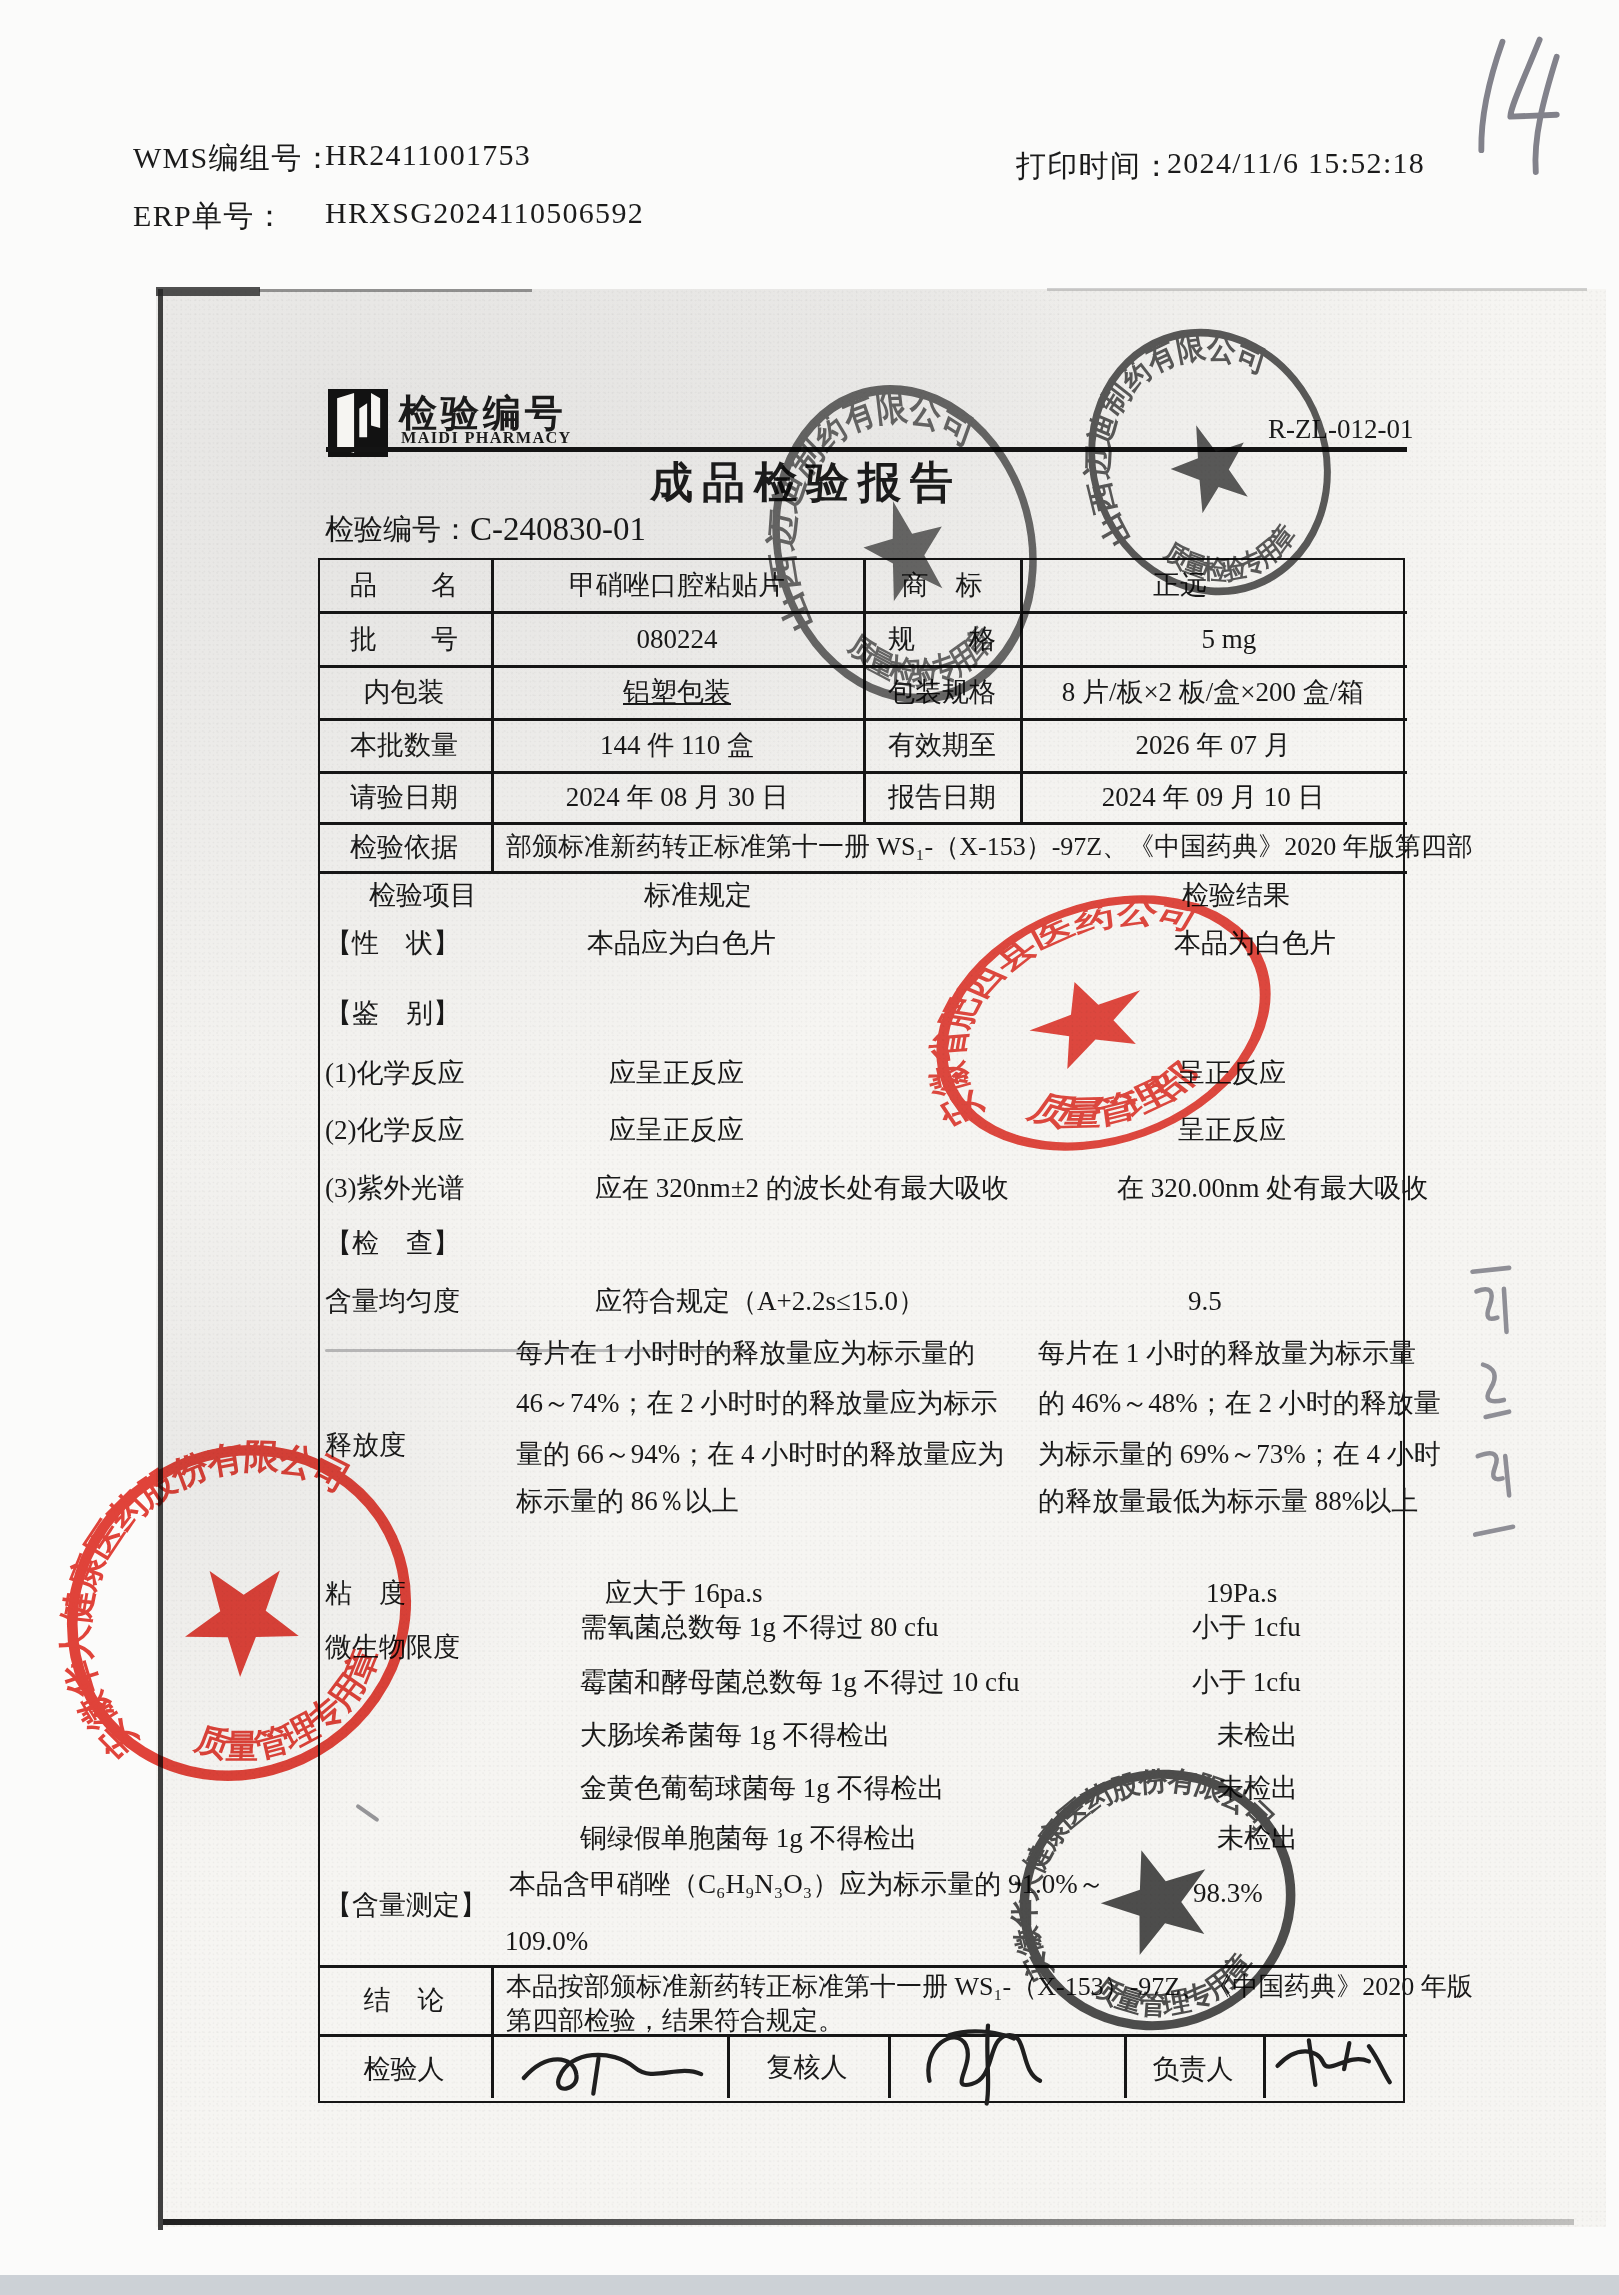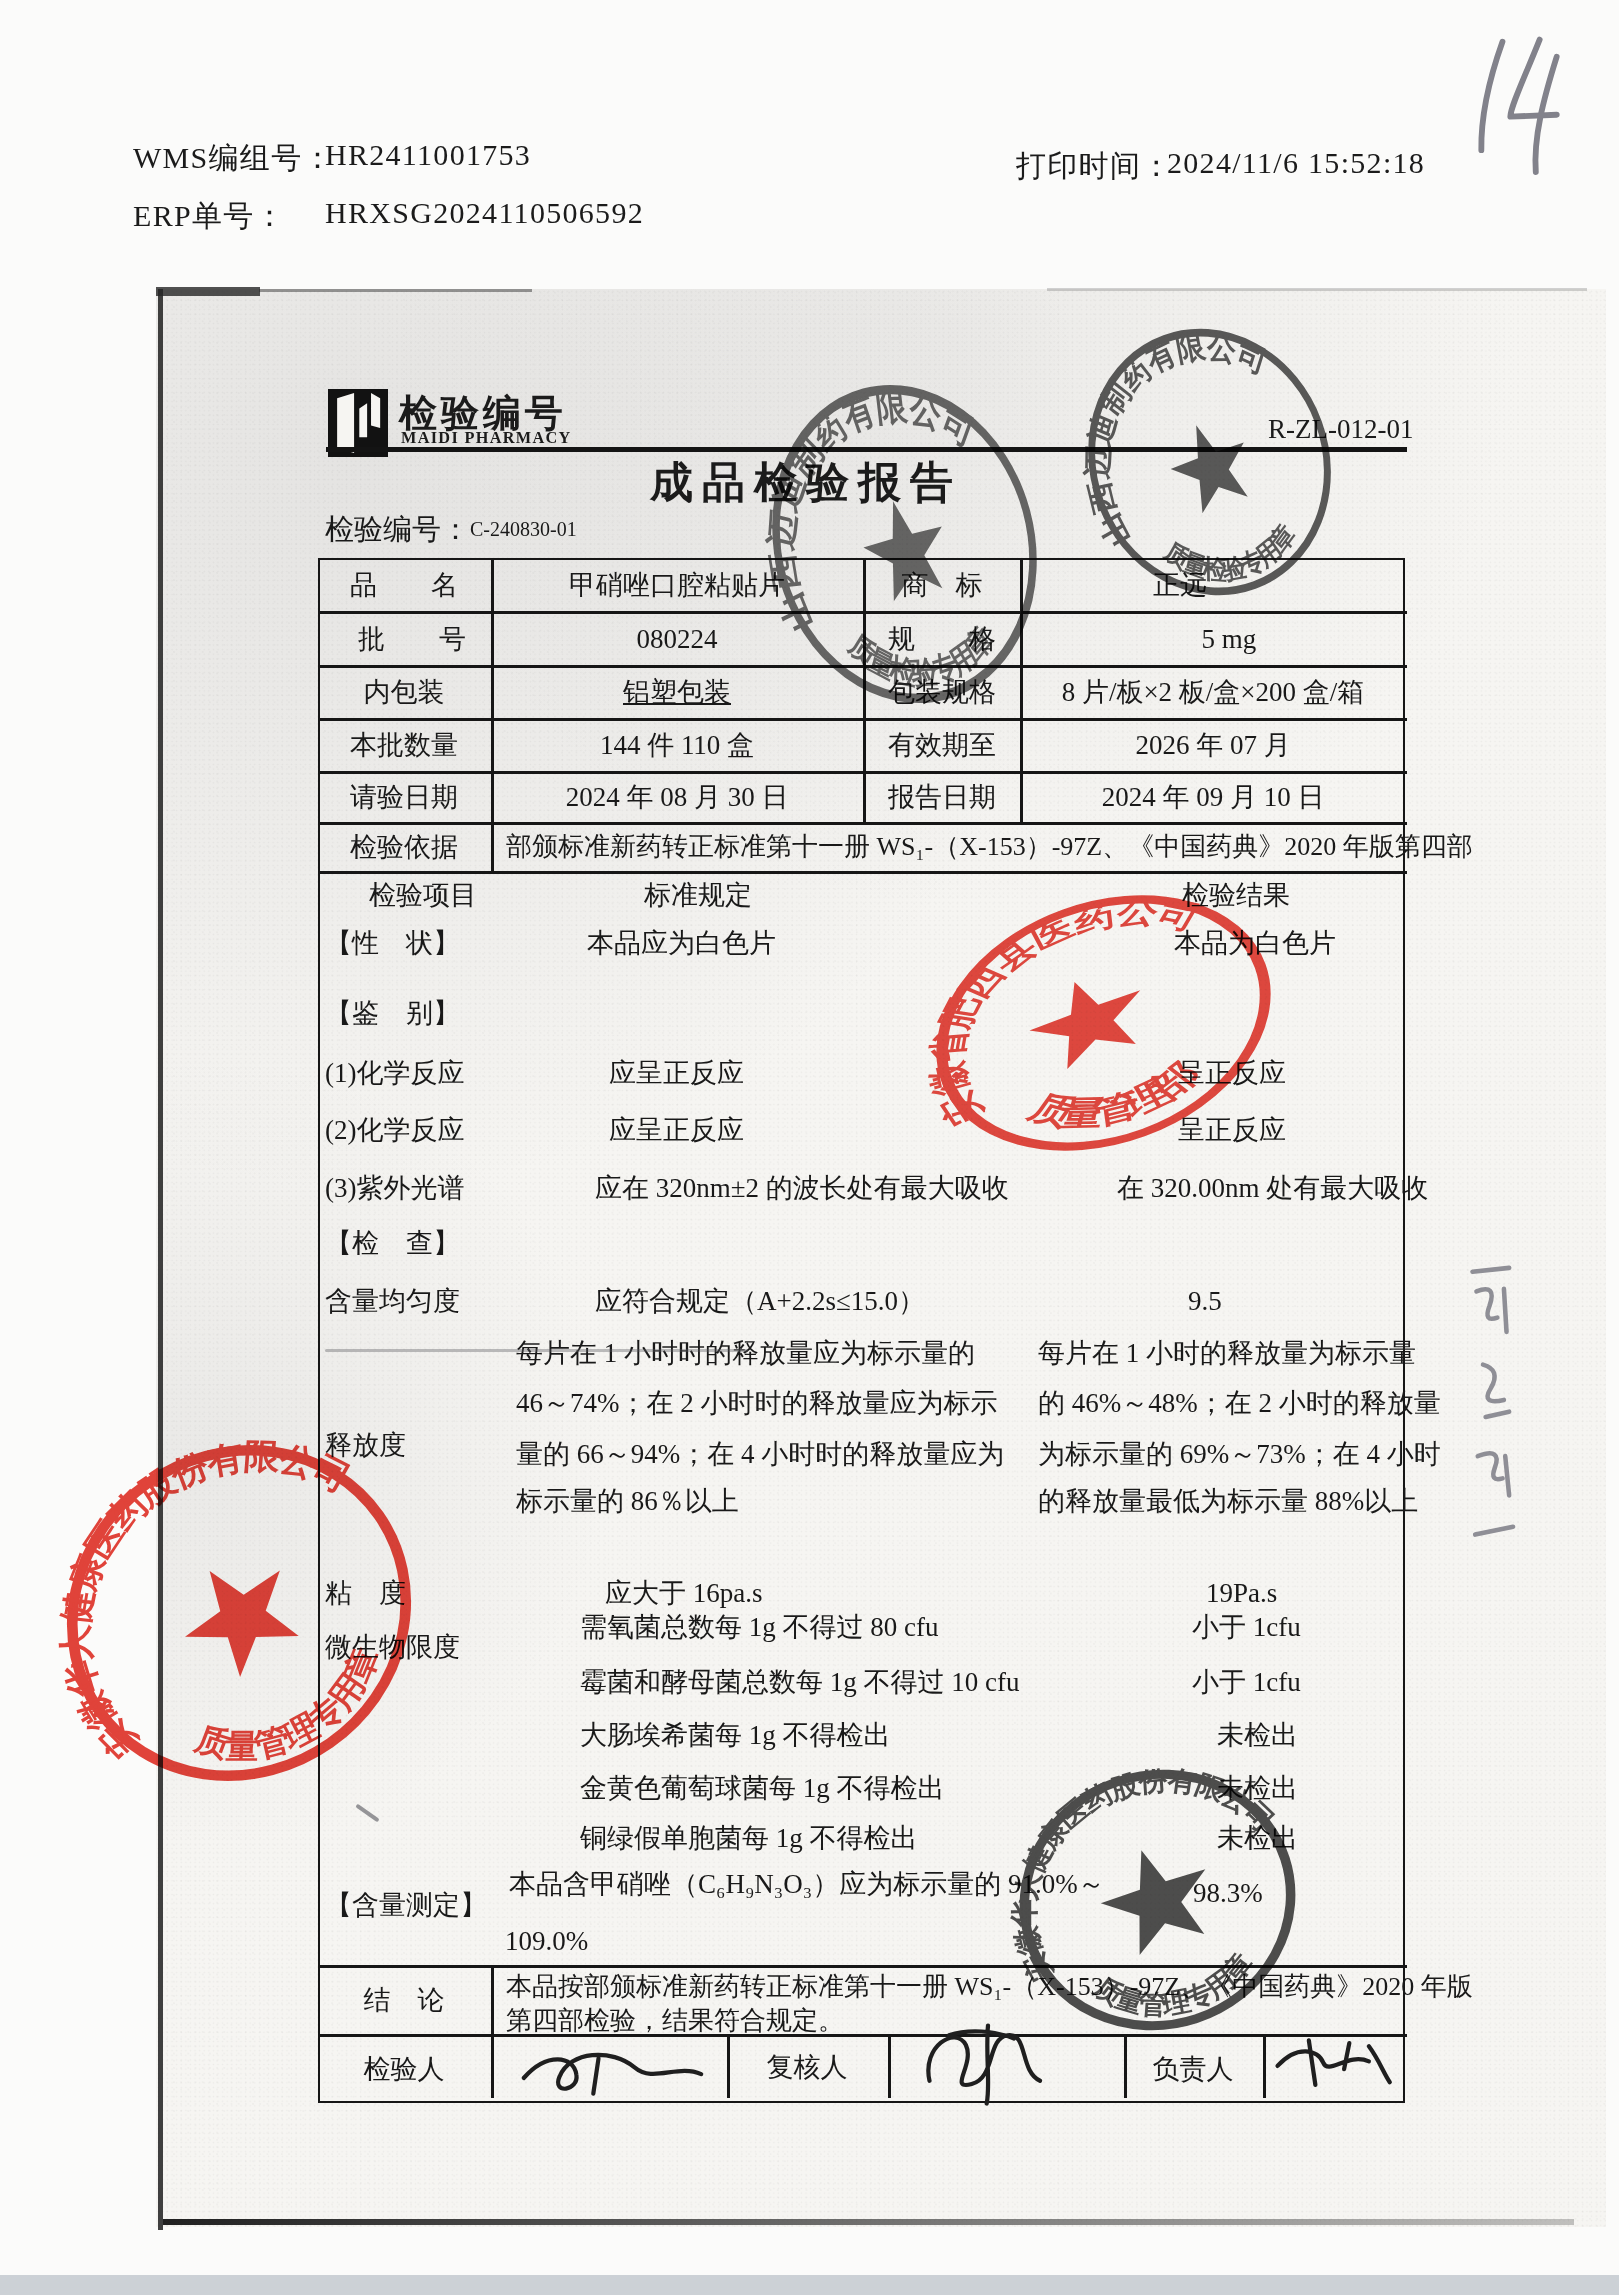--- a/index.html
+++ b/index.html
@@ -67,21 +67,21 @@
     </svg>
 </div>
 <div class="abs" style="left:399px;top:388px;font-size:38px;font-weight:bold;letter-spacing:3.9px;">检验编号</div>
 <div class="abs" style="left:401px;top:428px;font-size:16.3px;font-weight:bold;letter-spacing:1.3px;">MAIDI PHARMACY</div>
 <div class="abs" style="left:326px;top:447px;width:1081px;height:4.6px;background:#141414;"></div>
 <div class="abs" style="left:1268px;top:414px;font-size:27px;">R-ZL-012-01</div>
 
 <div id="title" class="abs ctr" style="left:806px;top:454px;">成品检验报告</div>
 
 <div class="t" style="left:325px;top:512px;font-size:29px;">检验编号：</div>
-<div class="t" style="left:470px;top:512px;font-size:20px;">C-240830-01</div>
+<div class="t" style="left:470px;top:512px;font-size:33px;">C-240830-01</div>
 
 <div class="abs" style="left:318px;top:558px;width:1083px;height:1541px;border:2.6px solid #161616;"></div>
 <div class="hline" style="left:318px;top:611px;width:1089px;"></div>
 <div class="hline" style="left:318px;top:665px;width:1089px;"></div>
 <div class="hline" style="left:318px;top:718px;width:1089px;"></div>
 <div class="hline" style="left:318px;top:771px;width:1089px;"></div>
 <div class="hline" style="left:318px;top:822px;width:1089px;"></div>
 <div class="hline" style="left:318px;top:871px;width:1089px;"></div>
 <div class="hline" style="left:318px;top:1965px;width:1089px;"></div>
 <div class="hline" style="left:318px;top:2034px;width:1089px;"></div>
@@ -92,21 +92,21 @@
 <div class="vline" style="left:727px;top:2034px;height:64px;"></div>
 <div class="vline" style="left:888px;top:2034px;height:64px;"></div>
 <div class="vline" style="left:1124px;top:2034px;height:64px;"></div>
 <div class="vline" style="left:1263px;top:2034px;height:64px;"></div>
 
 <div class="t ctr" style="left:404px;top:568px;">品　　名</div>
 <div class="t ctr" style="left:677px;top:568px;">甲硝唑口腔粘贴片</div>
 <div class="t ctr" style="left:942px;top:568px;">商　标</div>
 <div class="t ctr" style="left:1180px;top:568px;">正远</div>
 
-<div class="t ctr" style="left:404px;top:622px;margin-left:8px;">批　　号</div>
+<div class="t ctr" style="left:404px;top:622px;">批　　号</div>
 <div class="t ctr" style="left:677px;top:622px;">080224</div>
 <div class="t ctr" style="left:942px;top:622px;">规　　格</div>
 <div class="t ctr" style="left:1229px;top:622px;">5 mg</div>
 
 <div class="t ctr" style="left:404px;top:675px;">内包装</div>
 <div class="t ctr" style="left:677px;top:675px;text-decoration:underline;">铝塑包装</div>
 <div class="t ctr" style="left:942px;top:675px;">包装规格</div>
 <div class="t ctr" style="left:1213px;top:675px;">8 片/板×2 板/盒×200 盒/箱</div>
 
 <div class="t ctr" style="left:404px;top:728px;">本批数量</div>

